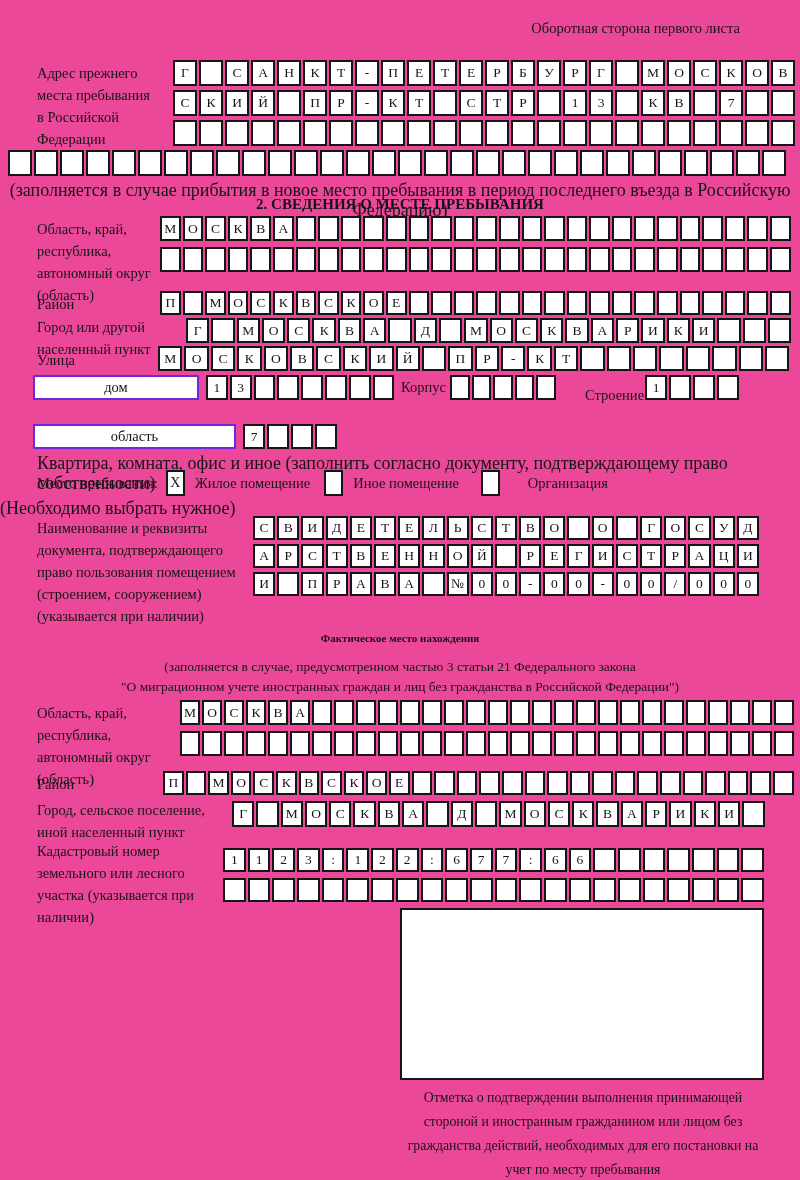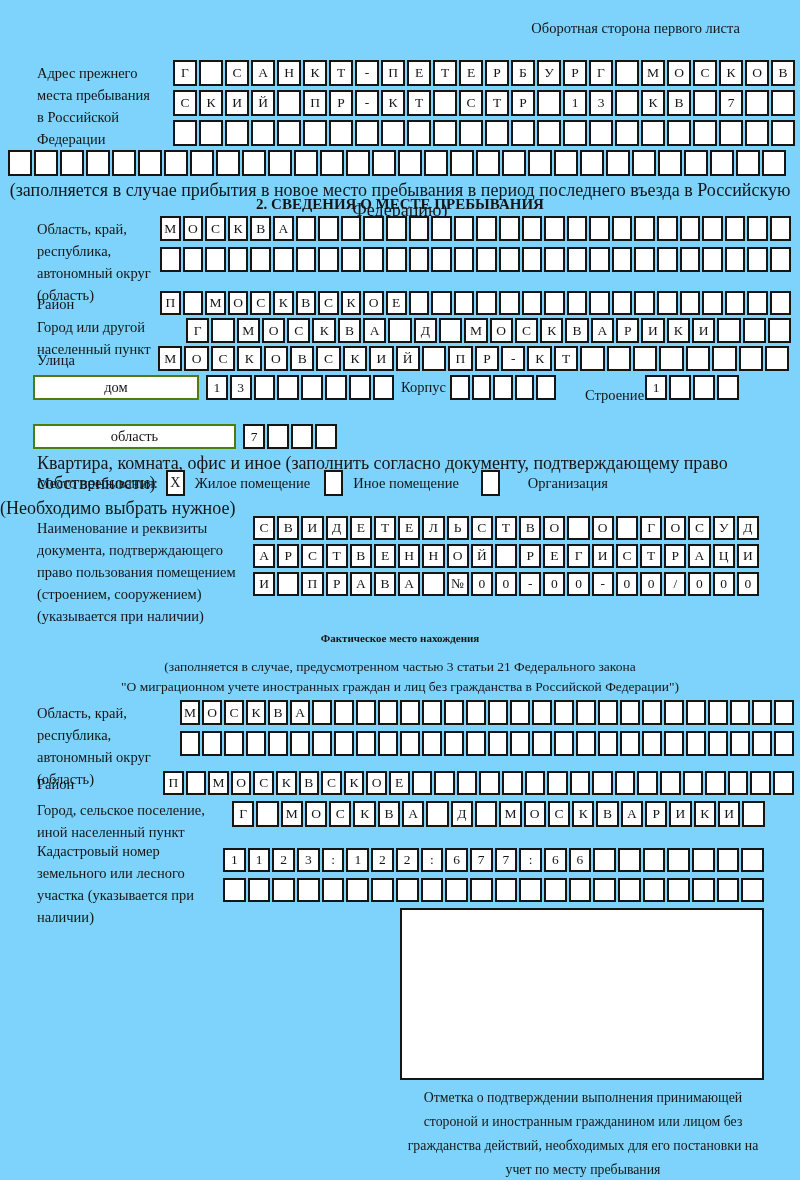--- a/index.html
+++ b/index.html
@@ -1,33 +1,33 @@
 <!DOCTYPE html>
 <html><head>
 <meta charset="utf-8">
 <style>
   html,body{margin:0;padding:0;background:#fff;}
   .page{
-    position:relative;width:800px;height:1180px;background:#7dd3fc;
+    position:relative;width:800px;height:1180px;background:#ec4899;
     font-family:"Liberation Serif","DejaVu Serif",serif;color:#151515;overflow:hidden;
   }
   .abs{position:absolute;}
   .label{font-size:14.5px;line-height:22px;}
   .note{font-size:18px;line-height:20px;}
   .title{font-weight:bold;font-size:15px;}
   .center{left:0;width:800px;text-align:center;}
   .cellrow{position:absolute;display:flex;gap:2px;--cw:24px;--ch:25px;}
   .cell{
     flex:0 0 var(--cw);width:var(--cw);height:var(--ch);
     border:2px solid #151515;box-sizing:border-box;
     display:flex;align-items:center;justify-content:center;
     font-size:13.5px;line-height:1;background:#fff;
   }
   .fieldbox{
-    position:absolute;border:2px solid #4d7c0f;box-sizing:border-box;
+    position:absolute;border:2px solid #6d28d9;box-sizing:border-box;
     display:flex;align-items:center;justify-content:center;font-size:14.5px;background:#fff;
   }
   .chk{
     flex:0 0 19px;width:19px;height:26px;border:2px solid #151515;box-sizing:border-box;
     display:flex;align-items:center;justify-content:center;font-size:14px;background:#fff;
   }
   .stayrow{position:absolute;display:flex;align-items:center;}
   .bigbox{position:absolute;border:2px solid #151515;box-sizing:border-box;background:#fff;}
 </style>
 </head>

